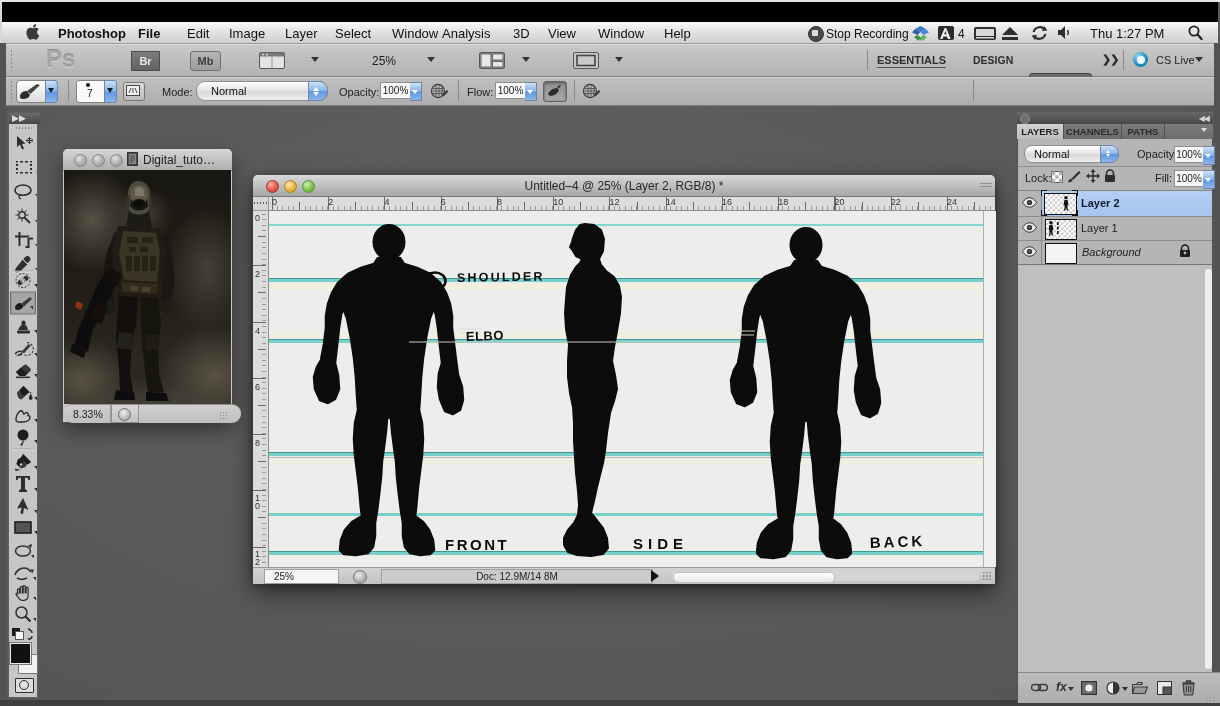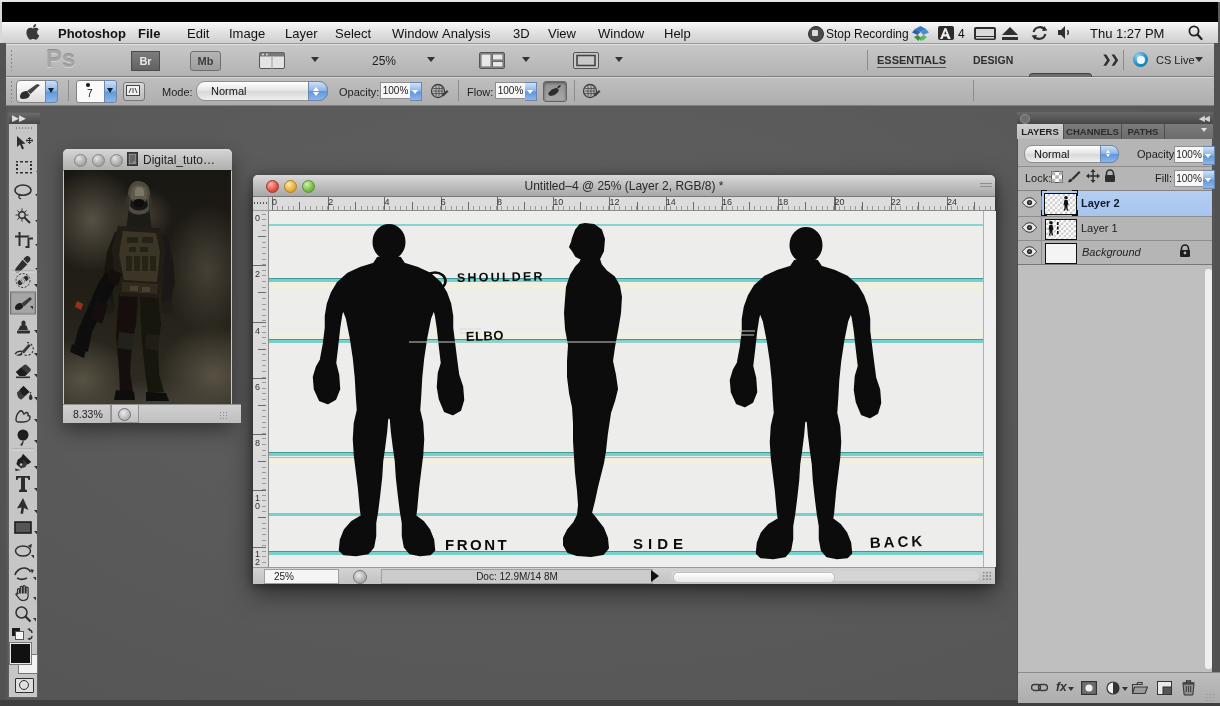--- a/index.html
+++ b/index.html
@@ -553,21 +553,21 @@
       <path d="M92 20 L95 31 L91 36 L91 24 Z" fill="#35332b"></path>
 
       <path d="M48 98 L60 106 L34 158 L30 178 L16 172 L20 156 L40 110 Z" fill="#0f0e0a"></path>
       <path d="M38 126 L50 131 L44 150 L33 145 Z" fill="#13110c"></path>
       <path d="M52 94 L64 100 L60 112 L48 106 Z" fill="#12100c"></path>
       <path d="M14 170 L28 176 L26 184 L12 178 Z" fill="#0d0c08"></path>
       <path d="M19 127 L25 130 L23 136 L17 133 Z" fill="#93321f"></path>
     </g>
   </svg>
 
-  <div class="abs" style="left:0;top:255px;width:178px;height:18px;background:linear-gradient(#d0d0d0,#bfbfbf);border-top:1px solid #909090;">
+  <div class="abs" style="left:0;top:255px;width:178px;height:18px;background:linear-gradient(#d0d0d0,#bfbfbf);border-top:1px solid #909090;border-radius:9px;">
     <span class="abs" style="left:10px;top:3px;font-size:10.5px;color:#222;">8.33%</span>
     <span class="abs" style="left:47px;top:0;width:1px;height:18px;background:#9a9a9a;"></span>
     <span class="abs" style="left:48px;top:0;width:26px;height:17px;background:linear-gradient(#d8d8d8,#c2c2c2);border:1px solid #909090;border-top:none;"></span>
       <span class="abs" style="left:55px;top:3px;width:11px;height:11px;border-radius:50%;background:radial-gradient(circle at 40% 35%,#ececec,#9a9a9a);border:1px solid #6f6f6f;"></span>
     <span class="abs" style="left:156px;top:6px;width:9px;height:9px;background-image:radial-gradient(circle,#8a8a8a 30%,transparent 36%);background-size:3px 3px;"></span>
   </div>
 </div>
 
 <div class="abs" id="dock" style="left:1017px;top:112px;width:196px;height:590px;">
 

